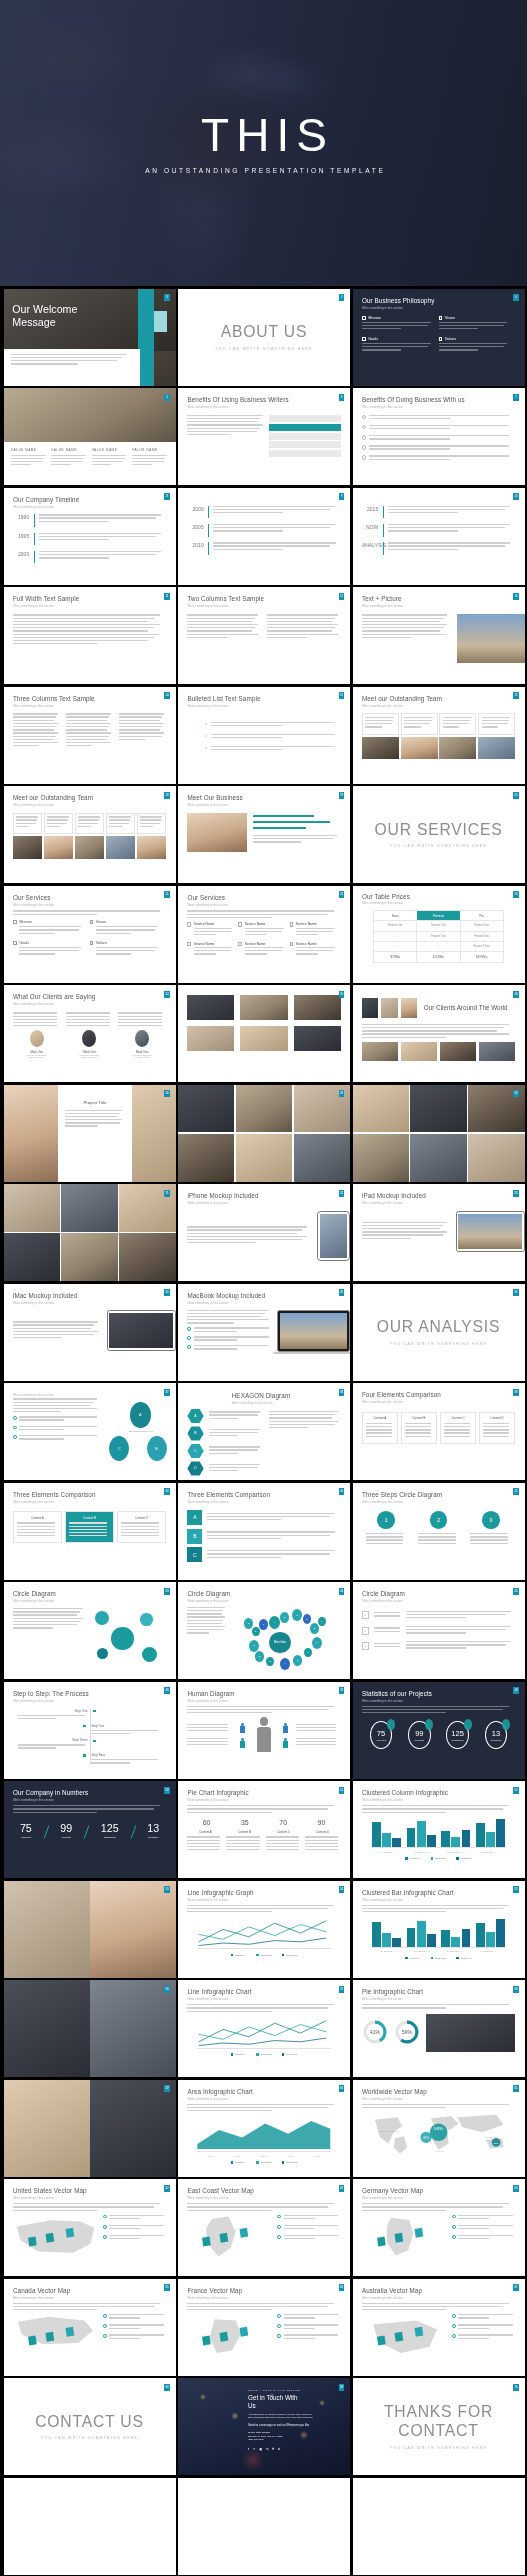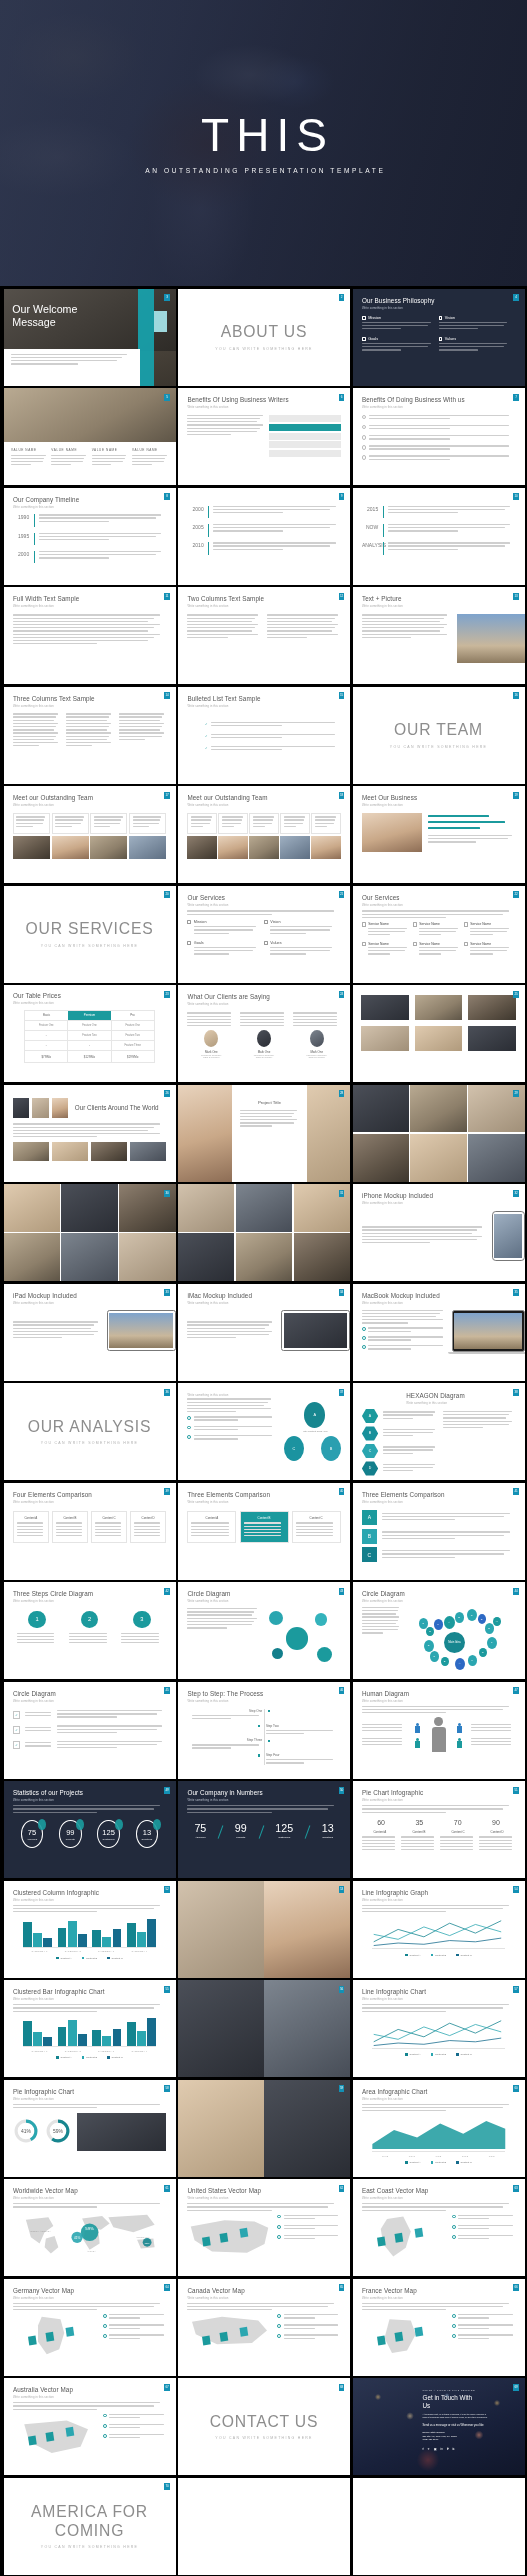--- a/index.html
+++ b/index.html
@@ -608,27 +608,20 @@
       <div style="flex:1">
               <div class="fake " style="width:96%"></div>
               <div class="fake " style="width:55%"></div>
             </div>
           </div>
         </div>
       </div>
       <div class="badge">15</div>
     </div>
     <div class="slide">
-      <div class="divider">
-      <div class="big">OUR TEAM</div>
-      <div class="small">YOU CAN WRITE SOMETHING HERE</div>
-    </div>
-      <div class="badge">16</div>
-    </div>
-    <div class="slide">
       <div class="pad">
         <div class="s-title">Meet our Outstanding Team</div>
           <div class="s-sub">Write something in this section</div>
         <div style="display:flex;gap:1.9px;margin-top:5.7px">
           <div style="flex:1">
       <div style="border:0.4px solid #e3e3e3;padding:2.5px;height:21.4px">
               <div class="fake " style="width:96%"></div>
               <div class="fake " style="width:92%"></div>
               <div class="fake " style="width:88%"></div>
               <div class="fake " style="width:55%"></div>
@@ -2353,21 +2346,21 @@
           <span style="font-size:3.1px;opacity:.95">▣</span>
           <span style="font-size:3.1px;opacity:.95">in</span>
           <span style="font-size:3.1px;opacity:.95">𝐏</span>
           <span style="font-size:3.1px;opacity:.95">𝐛</span>
         </div>
       </div>
       <div class="badge">69</div>
     </div>
     <div class="slide">
       <div class="divider">
-      <div class="big">AMERICA FOR COMING</div>
+      <div class="big">THANKS FOR CONTACT</div>
       <div class="small">YOU CAN WRITE SOMETHING HERE</div>
     </div>
       <div class="badge">70</div>
     </div>
     <div class="slide">
       <div class="isheet"></div>
     </div>
     <div class="slide">
       <div class="isheet"></div>
     </div>

